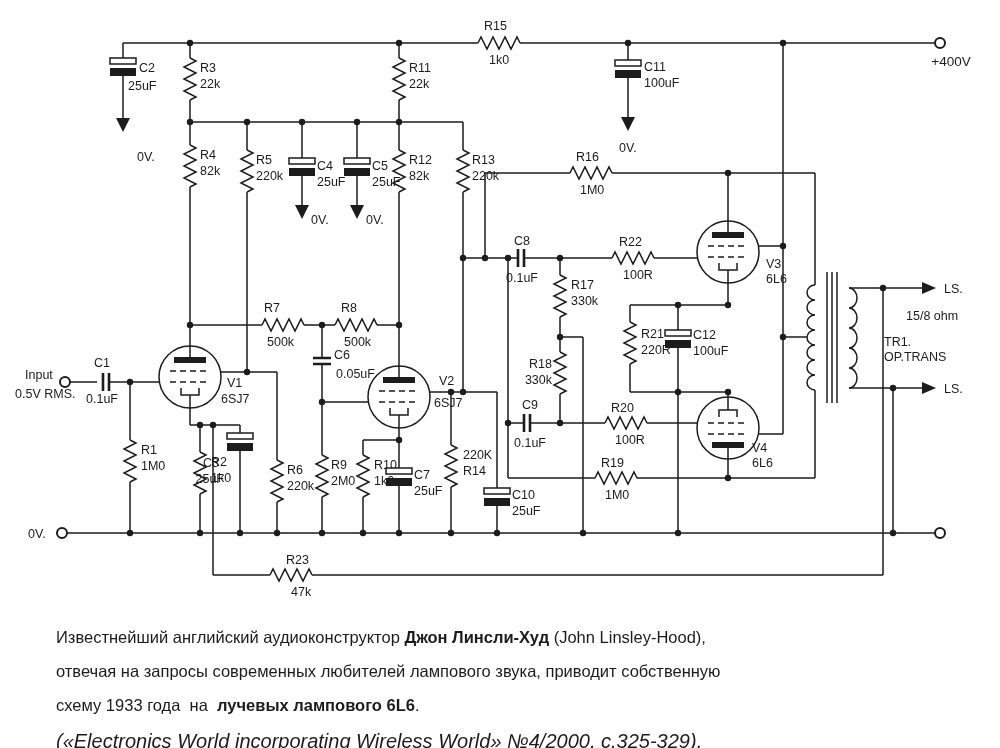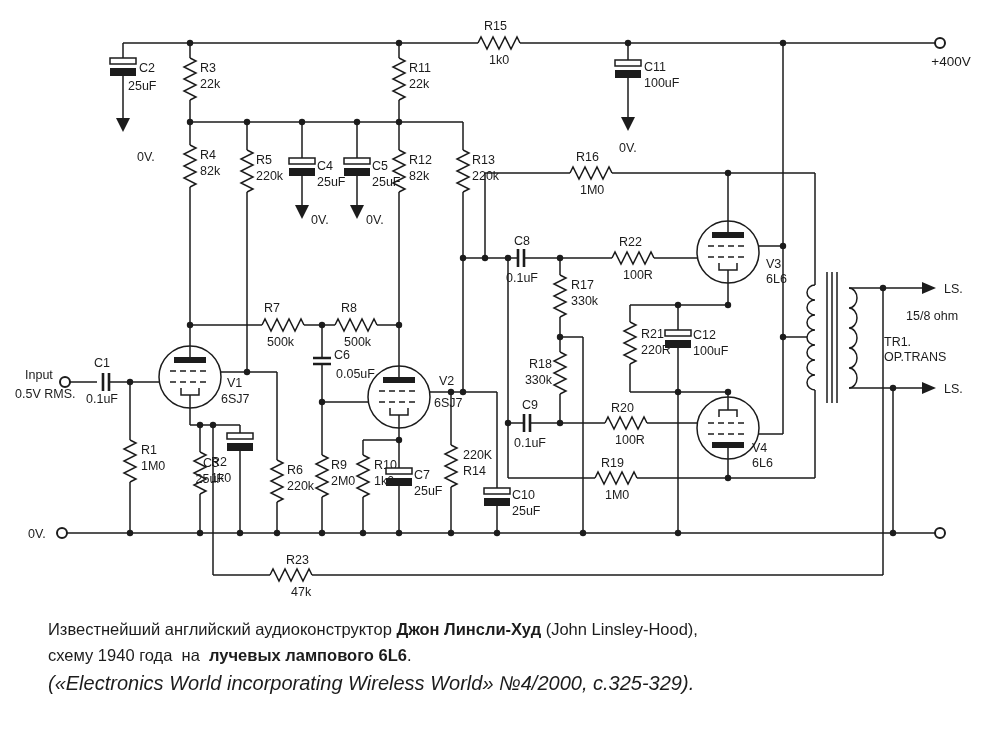--- a/index.html
+++ b/index.html
@@ -7,21 +7,21 @@
   .sheet{width:1000px;height:748px;background:#ffffff;position:relative;}
   svg{display:block;}
   .w{stroke:#1c1c1c;stroke-width:1.5;fill:none;}
   .bar{stroke:#1c1c1c;stroke-width:2.6;fill:none;}
   .dot{fill:#1c1c1c;stroke:none;}
   .arr{fill:#1c1c1c;stroke:none;}
   .term{fill:#ffffff;stroke:#1c1c1c;stroke-width:2;}
   text{font-family:"Liberation Sans",sans-serif;font-size:12.5px;fill:#1c1c1c;stroke:none;}
   .big{font-size:13.5px;}
   .caption{padding:14px 40px 0 48px;font-size:16.5px;line-height:26px;}
-  .caption p{margin:0;white-space:pre-wrap;}
+  .caption p{margin:8px;white-space:pre-wrap;}
   .caption .b{font-weight:700;}
   .caption .src{font-style:italic;font-size:20px;padding-top:2px;}
 </style>
 </head>
 <body>
 
 <div class="sheet">
 <svg width="1000" height="602" viewBox="0 0 1000 602">
   <defs>
     <path id="rv" d="M0,0 l6,3 l-12,6 l12,6 l-12,6 l12,6 l-12,6 l12,6 l-6,3"></path>
@@ -368,16 +368,17 @@
         <circle class="dot" cx="451" cy="533" r="3.2"></circle>
     <circle class="dot" cx="497" cy="533" r="3.2"></circle>
         <circle class="dot" cx="583" cy="533" r="3.2"></circle>
         <circle class="dot" cx="678" cy="533" r="3.2"></circle>
         <circle class="dot" cx="893" cy="533" r="3.2"></circle>
   </g>
 </svg>
 
 <div class="caption">
   <p><span>Известнейший английский аудиоконструктор </span><span class="b">Джон Линсли-Худ</span><span> (John Linsley-Hood),</span></p>
-  <p><span>схему 1940 года  на  </span><span class="b">лучевых лампового 6L6</span><span>.</span></p>
+  <p><span>отвечая на запросы современных любителей лампового звука, приводит собственную</span></p>
+  <p><span>схему 1933 года  на  </span><span class="b">лучевых лампового 6L6</span><span>.</span></p>
   <p class="src"><span>(«Electronics World incorporating Wireless World» №4/2000, с.325-329).</span></p>
 </div>
 </div>
 
 </body></html>

